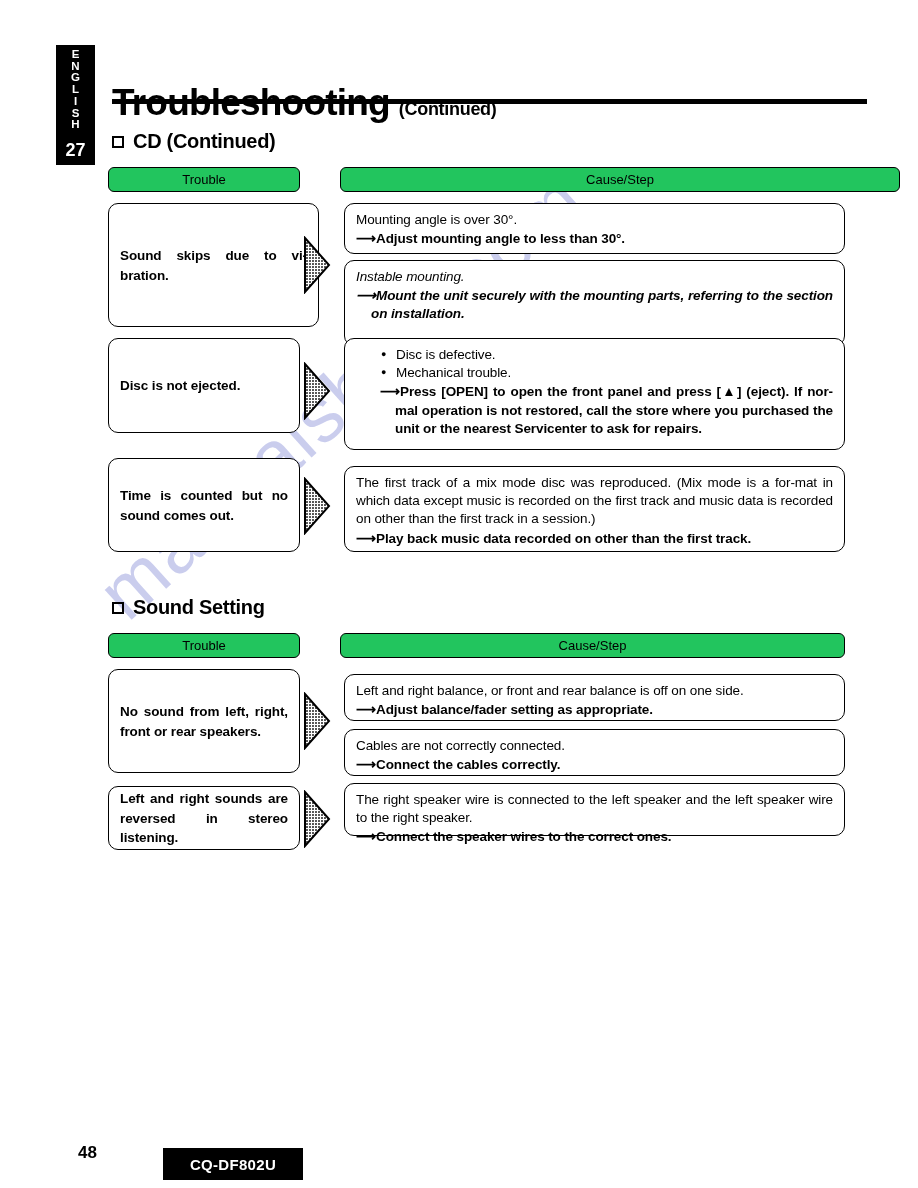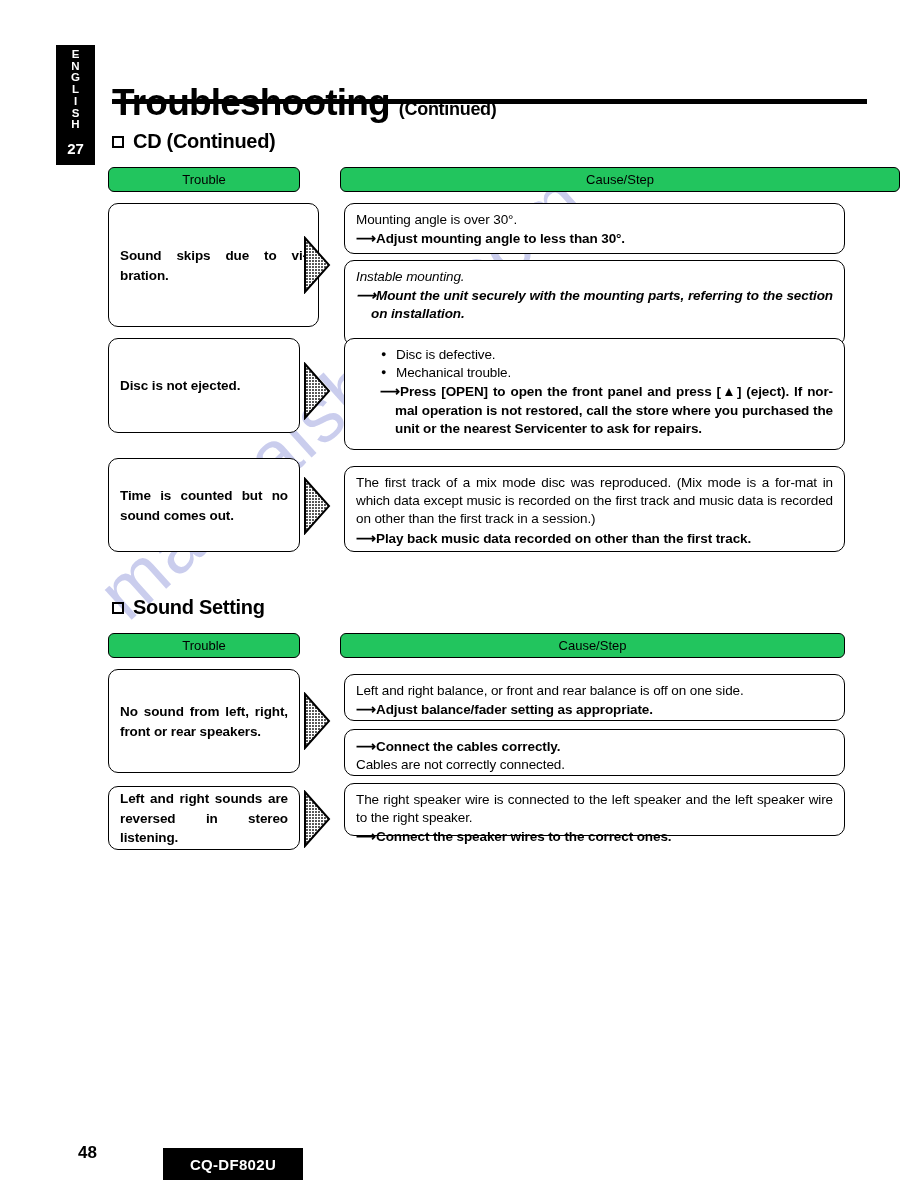--- a/index.html
+++ b/index.html
@@ -70,21 +70,21 @@
     line-height: 1.02;
   }
   .side-tab .tab-letters span {
     font-size: 11.5px;
     font-weight: bold;
     font-family: "Liberation Sans", sans-serif;
     letter-spacing: 0;
   }
   .side-tab .tab-page {
     margin-top: 9px;
-    font-size: 15px;
+    font-size: 18px;
     font-weight: bold;
   }
 
   
   .title-row {
     position: absolute;
     left: 112px;
     top: 44px;
     display: flex;
     align-items: baseline;
@@ -340,22 +340,22 @@
   <div class="tri" style="left:303px; top:692px;">
     <svg width="28" height="58" viewBox="0 0 28 58">
       <polygon points="2,2 26,29 2,56" fill="url(#hatchA)" stroke="#000" stroke-width="2"></polygon>
     </svg>
   </div>
   <div class="box" style="left:344px; top:674px; width:501px; height:47px;">
     <div class="cause-line">Left and right balance, or front and rear balance is off on one side.</div>
     <div class="cause-line bold arrow"><span class="arrow-glyph">⟶</span><span>Adjust balance/fader setting as appropriate.</span></div>
   </div>
   <div class="box" style="left:344px; top:729px; width:501px; height:47px;">
+    <div class="cause-line">Cables are not correctly connected.</div>
     <div class="cause-line bold arrow"><span class="arrow-glyph">⟶</span><span>Connect the cables correctly.</span></div>
-    <div class="cause-line">Cables are not correctly connected.</div>
   </div>
 
   <div class="box trouble" style="left:108px; top:786px; width:192px; height:64px;">
     <div class="trouble-text">Left and right sounds are reversed in stereo listening.</div>
   </div>
   <div class="tri" style="left:303px; top:790px;">
     <svg width="28" height="58" viewBox="0 0 28 58">
       <polygon points="2,2 26,29 2,56" fill="url(#hatchA)" stroke="#000" stroke-width="2"></polygon>
     </svg>
   </div>

